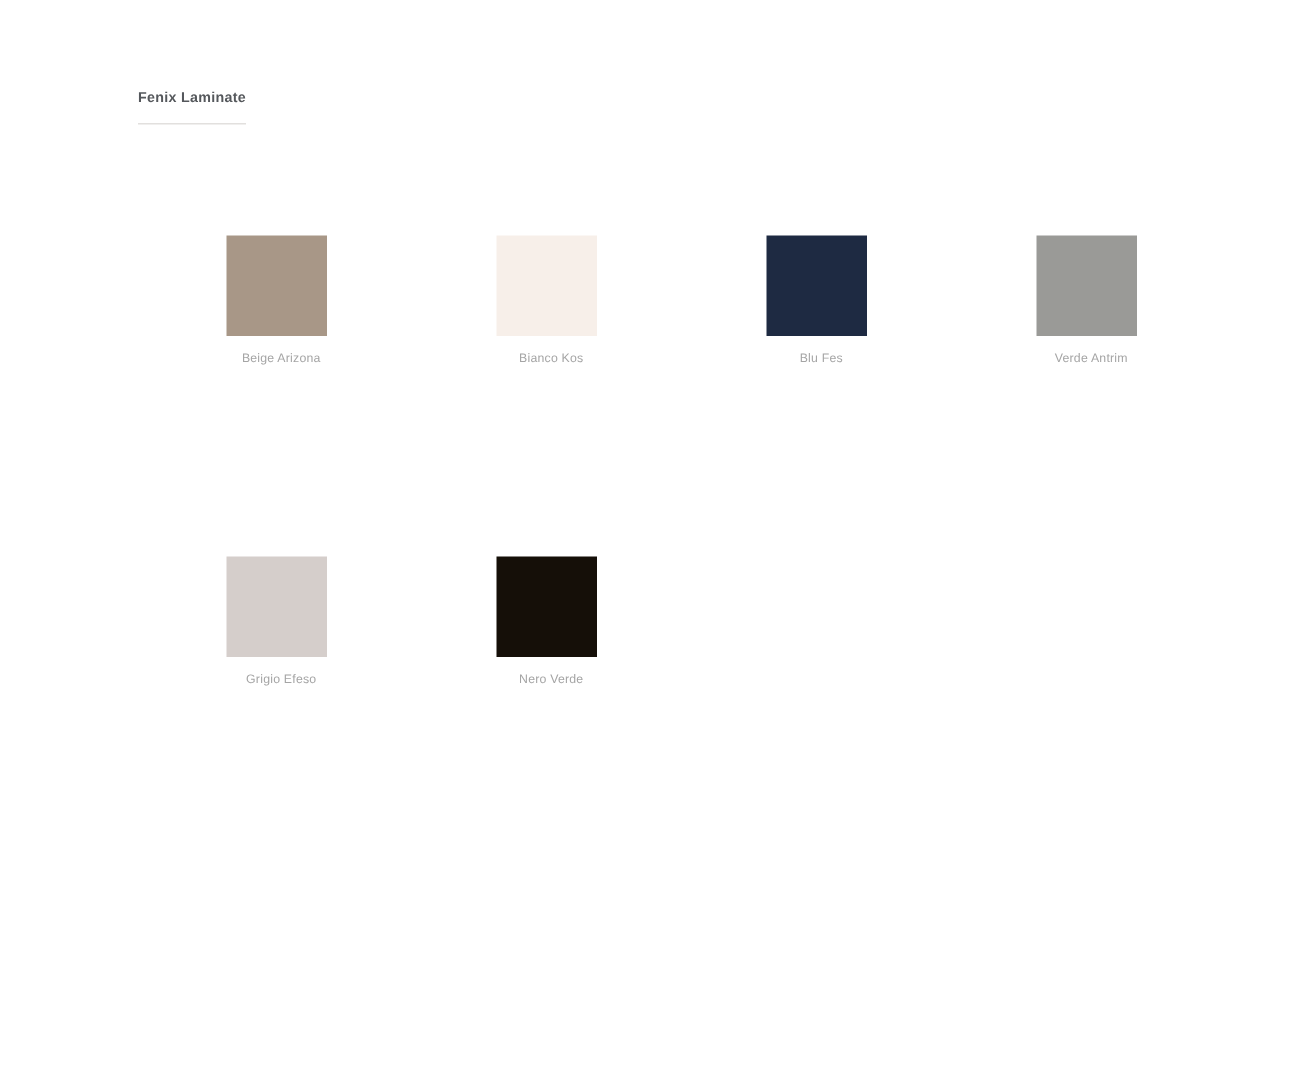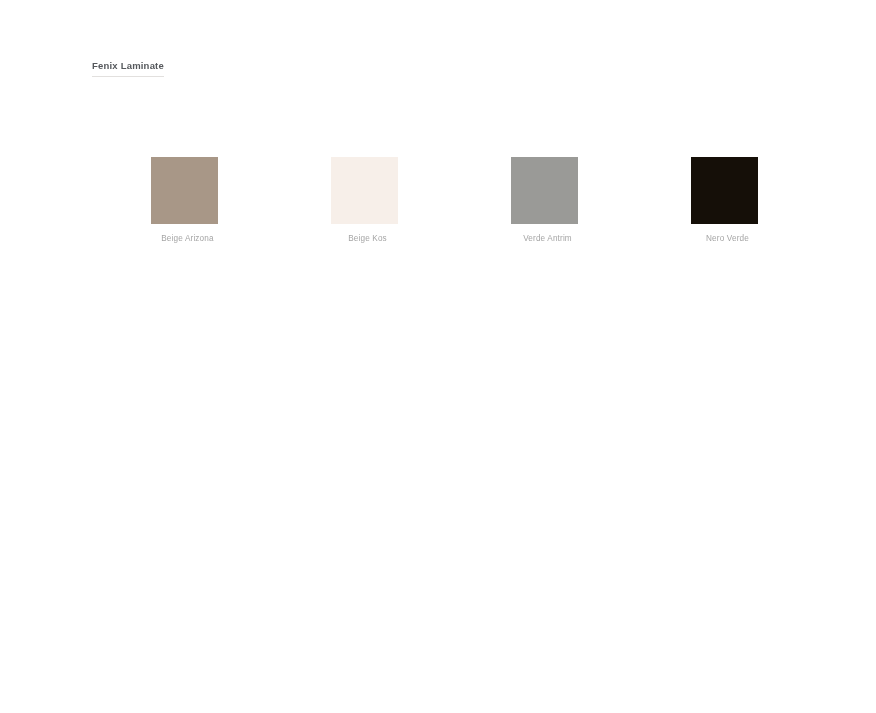--- a/index.html
+++ b/index.html
@@ -24,21 +24,21 @@
 
   
   .section-heading {
     position: absolute;
     left: 92px;
     top: 60px;
     font-size: 9.5px;
     font-weight: bold;
     letter-spacing: 0.2px;
     color: #55585c;
-    padding-bottom: 5px;
+    padding-bottom: 11px;
     border-bottom: 1px solid #e2e0de;
     display: inline-block;
     white-space: nowrap;
     text-align: center;
   }
 
   
   .swatch-grid {
     position: absolute;
     left: 151px;
@@ -79,25 +79,33 @@
 
   <div class="section-heading">Fenix Laminate</div>
 
   <div class="swatch-grid">
       <div class="swatch-cell">
         <div class="swatch-chip" style="background-color: rgb(168, 151, 135);"></div>
         <div class="swatch-label">Beige Arizona</div>
       </div>
       <div class="swatch-cell">
         <div class="swatch-chip" style="background-color: rgb(247, 239, 233);"></div>
-        <div class="swatch-label">Beige Kos</div>
+        <div class="swatch-label">Bianco Kos</div>
+      </div>
+      <div class="swatch-cell">
+        <div class="swatch-chip" style="background-color: rgb(30, 42, 66);"></div>
+        <div class="swatch-label">Blu Fes</div>
       </div>
       <div class="swatch-cell">
         <div class="swatch-chip" style="background-color: rgb(154, 154, 151);"></div>
         <div class="swatch-label">Verde Antrim</div>
+      </div>
+      <div class="swatch-cell">
+        <div class="swatch-chip" style="background-color: rgb(213, 206, 203);"></div>
+        <div class="swatch-label">Grigio Efeso</div>
       </div>
       <div class="swatch-cell">
         <div class="swatch-chip" style="background-color: rgb(21, 15, 8);"></div>
         <div class="swatch-label">Nero Verde</div>
       </div>
     </div>
 
 </div>
 
 </body></html>

